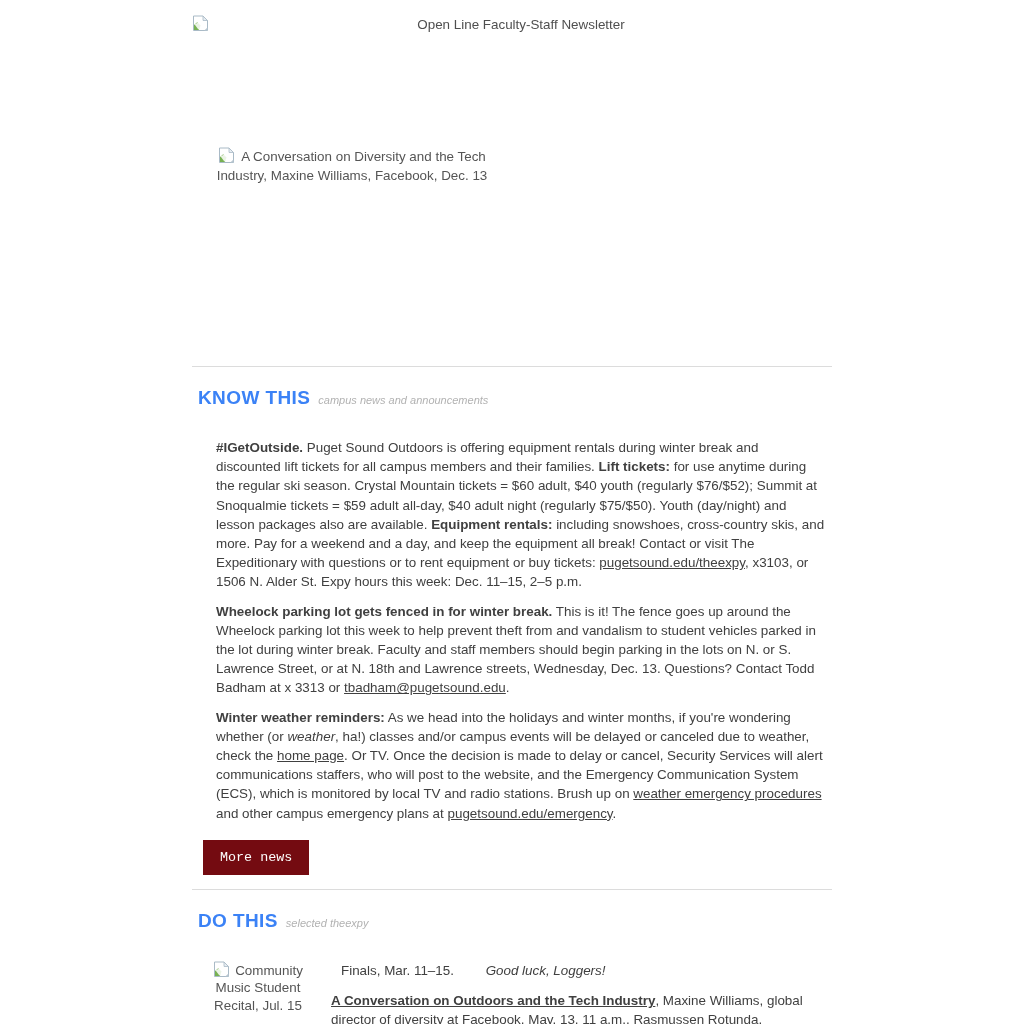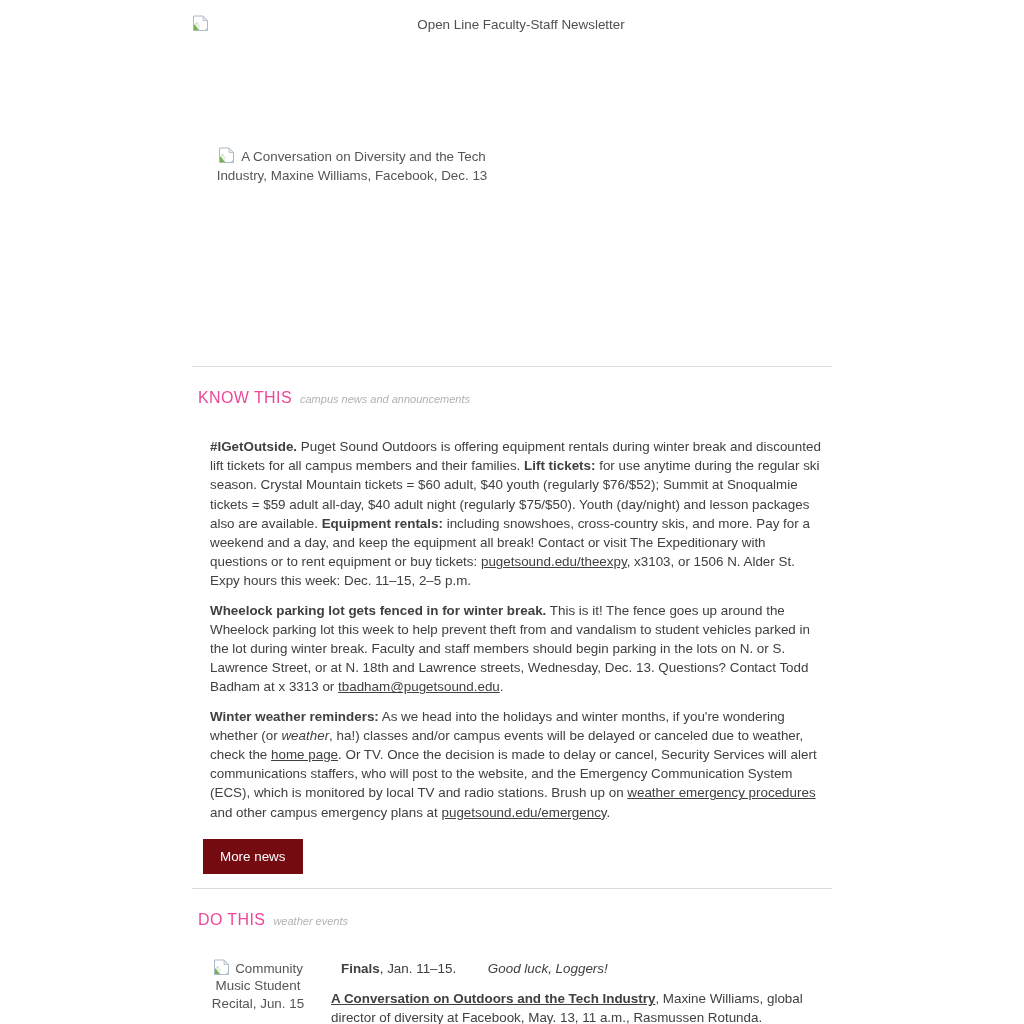--- a/index.html
+++ b/index.html
@@ -32,40 +32,40 @@
   }
   .hero-cell .broken-img { margin-right: 5px; }
 
   hr.divider { border: none; border-top: 1px solid #dcdcdc; height: 0; }
   .hr1 { margin-top: 181px; }
   .hr2 { margin-top: 14px; }
 
   
   .sec-head { padding: 0 6px; margin-top: 19px; margin-bottom: 26px; line-height: 24px; }
   .sec-title {
-    font-size: 16px; font-weight: 400; color: #ec4899; letter-spacing: 0.4px;
+    font-size: 19px; font-weight: 700; color: #3b82f6; letter-spacing: 0.4px;
   }
   .sec-sub {
     font-size: 11px; font-style: italic; color: #b2b2b2; margin-left: 8px;
   }
 
   .section { padding: 0 6px; }
-  .section p.para { font-size: 13.4px; line-height: 19.2px; margin: 0 0 10px 12px; }
+  .section p.para { font-size: 13.4px; line-height: 19.2px; margin: 0 0 10px 18px; }
   .section p.para:last-of-type { margin-bottom: 0; }
 
   .lnk { text-decoration: underline; color: inherit; cursor: pointer; }
 
   .btn {
     display: inline-block;
     margin: 17px 0 0 5px;
     padding: 10px 17px;
     color: #fdfdfd;
     font-size: 13.4px;
     border: none; cursor: pointer;
-    font-family: Liberation Sans, sans-serif;
+    font-family: Liberation Mono, monospace;
   }
 
   
   .events-row { display: flex; padding: 0 6px; margin-top: 23px; }
   .event-figure {
     width: 120px; margin-right: 13px;
     text-align: center;
     font-size: 13.4px; line-height: 17.5px; color: #555555;
   }
   .event-figure .broken-img { margin-right: 4px; }
@@ -113,34 +113,34 @@
     <div class="section">
       <p class="para"><span style="font-weight: bold;">#IGetOutside.</span><span> Puget Sound Outdoors is offering equipment rentals during winter break and discounted lift tickets for all campus members and their families. </span><span style="font-weight: bold;">Lift tickets:</span><span> for use anytime during the regular ski season. Crystal Mountain tickets = $60 adult, $40 youth (regularly $76/$52); Summit at Snoqualmie tickets = $59 adult all-day, $40 adult night (regularly $75/$50). Youth (day/night) and lesson packages also are available. </span><span style="font-weight: bold;">Equipment rentals:</span><span> including snowshoes, cross-country skis, and more. Pay for a weekend and a day, and keep the equipment all break! Contact or visit The Expeditionary with questions or to rent equipment or buy tickets: </span><span class="lnk">pugetsound.edu/theexpy</span><span>, x3103, or 1506 N. Alder St. Expy hours this week: Dec. 11–15, 2–5 p.m.</span></p>
       <p class="para"><span style="font-weight: bold;">Wheelock parking lot gets fenced in for winter break.</span><span> This is it! The fence goes up around the Wheelock parking lot this week to help prevent theft from and vandalism to student vehicles parked in the lot during winter break. Faculty and staff members should begin parking in the lots on N. or S. Lawrence Street, or at N. 18th and Lawrence streets, Wednesday, Dec. 13. Questions? Contact Todd Badham at x 3313 or </span><span class="lnk">tbadham@pugetsound.edu</span><span>.</span></p>
       <p class="para"><span style="font-weight: bold;">Winter weather reminders:</span><span> As we head into the holidays and winter months, if you're wondering whether (or </span><span style="font-style: italic;">weather</span><span>, ha!) classes and/or campus events will be delayed or canceled due to weather, check the </span><span class="lnk">home page</span><span>. Or TV. Once the decision is made to delay or cancel, Security Services will alert communications staffers, who will post to the website, and the Emergency Communication System (ECS), which is monitored by local TV and radio stations. Brush up on </span><span class="lnk">weather emergency procedures</span><span> and other campus emergency plans at </span><span class="lnk">pugetsound.edu/emergency</span><span>.</span></p>
       <button class="btn" style="background-color: rgb(116, 11, 17);">More news</button>
     </div>
 
     <hr class="divider hr2">
 
     <div class="sec-head">
-      <span class="sec-title">DO THIS</span><span class="sec-sub">weather events</span>
+      <span class="sec-title">DO THIS</span><span class="sec-sub">selected theexpy</span>
     </div>
     <div class="events-row">
       <div class="event-figure">
         <span class="broken-img">
           <svg width="18" height="17" viewBox="0 0 18 17">
             <path d="M1.5 1 H11 L15.5 5.5 V15.5 H1.5 Z" fill="#ffffff" stroke="#a9bac6" stroke-width="1"></path>
             <path d="M11 1 V5.5 H15.5 Z" fill="#e6edf2" stroke="#a9bac6" stroke-width="0.8"></path>
             <path d="M2 15 V10 L5.2 7.2 L8.6 10.6 L6.8 15 Z" fill="#77b152"></path>
             <path d="M2.6 9.4 L10 5.2 L15 10.2 L6.4 14.4 Z" fill="#ffffff" opacity="0.85"></path>
             <path d="M15.5 12.5 V15.5 H12.2 Z" fill="#b9c7d1"></path>
           </svg>
-        </span><span>Community Music Student Recital, Jun. 15</span>
+        </span><span>Community Music Student Recital, Jul. 15</span>
       </div>
       <div class="event-list">
-        <p class="para"><span style="font-weight: bold; padding-left: 10px;">Finals</span><span>, Jan. 11–15. </span><span style="font-style: italic; margin-left: 28px;">Good luck, Loggers!</span></p>
+        <p class="para"><span style="font-weight: normal; padding-left: 10px;">Finals</span><span>, Mar. 11–15. </span><span style="font-style: italic; margin-left: 28px;">Good luck, Loggers!</span></p>
         <p class="para"><span class="lnk" style="font-weight: bold;">A Conversation on Outdoors and the Tech Industry</span><span>, Maxine Williams, global director of diversity at Facebook, May. 13, 11 a.m., Rasmussen Rotunda.</span></p>
       </div>
     </div>
 
   </div>
 </div>
 
 </body></html>

